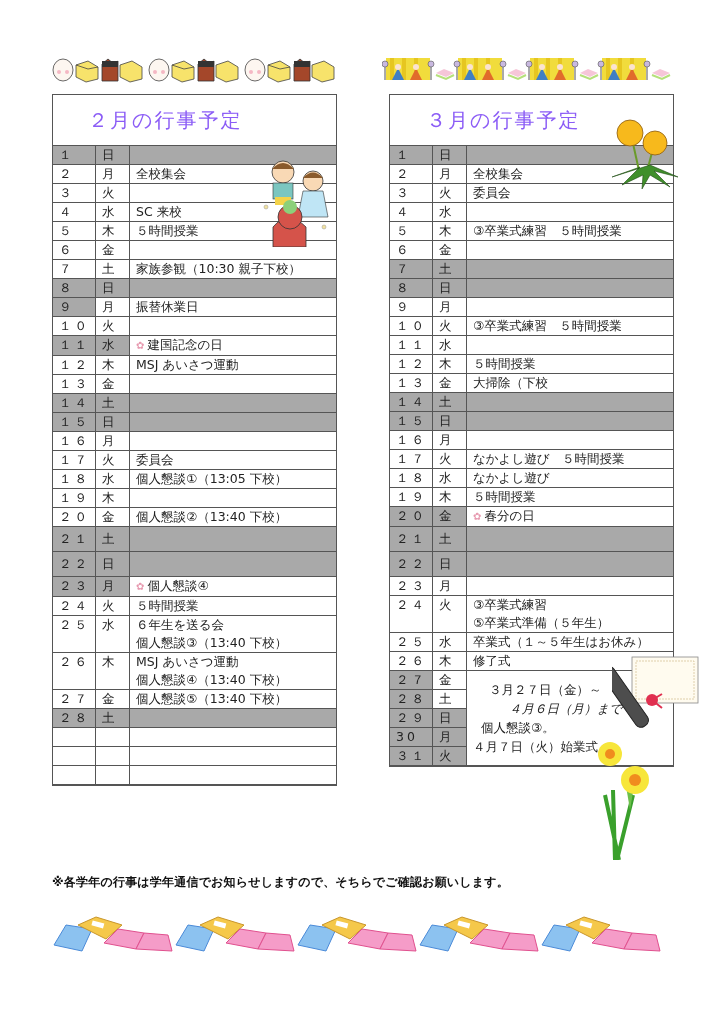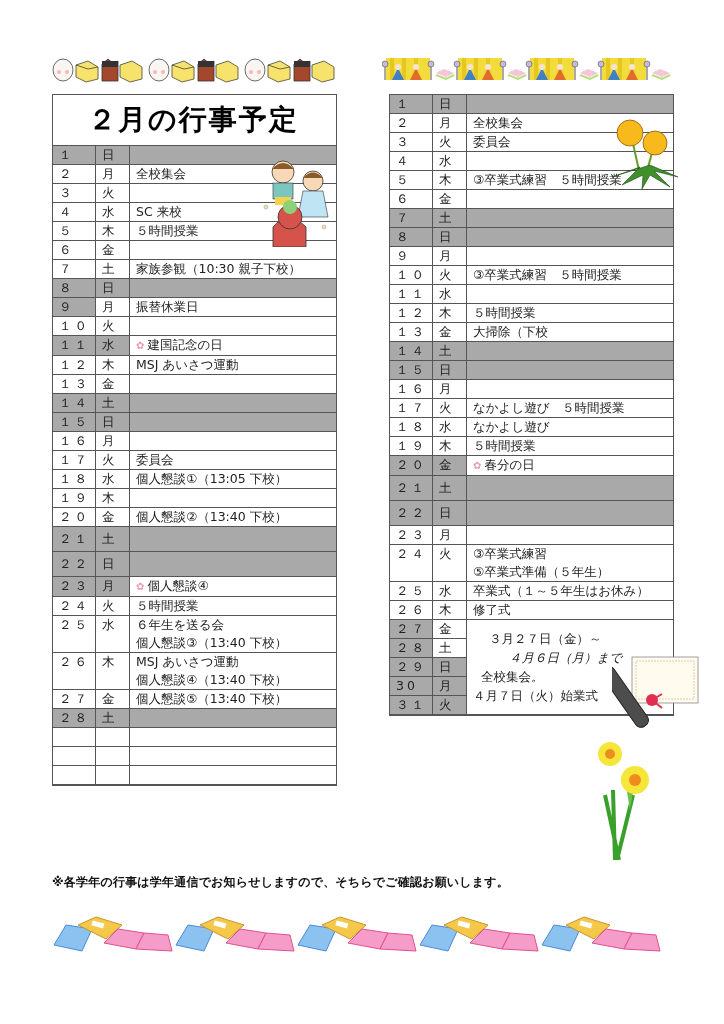--- a/index.html
+++ b/index.html
@@ -7,21 +7,21 @@
          font-family:"DejaVu Sans", "Liberation Sans", sans-serif; color:#222; }
   .deco-strip { position:absolute; display:flex; align-items:center; }
   .feb-deco { left:52px; top:55px; width:286px; height:28px; gap:1px; }
   .mar-deco { left:382px; top:55px; width:290px; height:28px; gap:2px; }
   .book-deco { left:52px; top:915px; width:615px; height:40px; }
 
   .sched { position:absolute; border:1px solid #555; background:#fff; }
   .sched.feb { left:52px; top:94px; width:283px; }
   .sched.mar { left:389px; top:94px; width:283px; }
   .title-box { height:50px; border-bottom:1px solid #555; display:flex; align-items:center; }
-  .title-box span { font-size:28px; letter-spacing:2px; color:#000000;font-weight:bold; }
+  .title-box span { font-size:20px; letter-spacing:2px; color:#8b5cf6; }
   .feb .title-box span { margin-left:35px; }
   .mar .title-box span { margin-left:36px; }
 
   table { border-collapse:collapse; width:100%; table-layout:fixed; }
   td { border:1px solid #555; font-size:12.5px; padding:0 0 0 6px; height:18px; line-height:18px; vertical-align:top; white-space:nowrap; overflow:hidden; }
   td.num { width:36px; letter-spacing:3px; }
   td.day { width:27px; }
   tr:first-child td { border-top:none; }
   tr td:first-child { border-left:none; }
   tr td:last-child { border-right:none; }
@@ -281,20 +281,23 @@
     <path d="M45 34 L65 34 L70 60 L40 60 Z" fill="#bfe5f5" stroke="#333" stroke-width="0.6"></path>
     <path d="M15 90 L15 70 Q30 52 48 70 L48 90 Z" fill="#d5534a" stroke="#333" stroke-width="0.8"></path>
     <circle cx="32" cy="60" r="12" fill="#d5534a" stroke="#333" stroke-width="0.8"></circle>
     <circle cx="32" cy="50" r="7" fill="#8cd07a"></circle>
     <circle cx="8" cy="50" r="2" fill="#f2e2a0" stroke="#999" stroke-width="0.5"></circle>
     <circle cx="66" cy="70" r="2" fill="#f2e2a0" stroke="#999" stroke-width="0.5"></circle>
   </svg>
 </div>
 
 <div class="sched mar">
+  <div class="title-box">
+    <span>３月の行事予定</span>
+  </div>
   <div style="position:relative;">
     <table>
       <tbody id="mar-body">
           <tr>
             <td class="num g">１</td>
             <td class="day g">日</td>
             <td class="g"></td>
           </tr>
           <tr>
             <td class="num">２</td>
@@ -447,21 +450,21 @@
             <td class="">
               <div><span>修了式</span></div>
             </td>
           </tr>
           <tr>
             <td class="num g">２７</td>
             <td class="day">金</td>
             <td rowspan="5" style="position: relative; vertical-align: middle; line-height: 19px; padding-left: 4px;">
               <div style="padding-left: 18px;">３月２７日（金）～</div>
               <div style="padding-left: 38px; font-style: italic;">４月６日（月）まで</div>
-              <div style="padding-left: 10px;">全校集会。</div>
+              <div style="padding-left: 10px;">個人懇談③。</div>
               <div style="padding-left: 2px;">４月７日（火）始業式</div>
             </td>
           </tr>
           <tr>
             <td class="num g">２８</td>
             <td class="day">土</td>
           </tr>
           <tr>
             <td class="num g">２９</td>
             <td class="day g">日</td>

